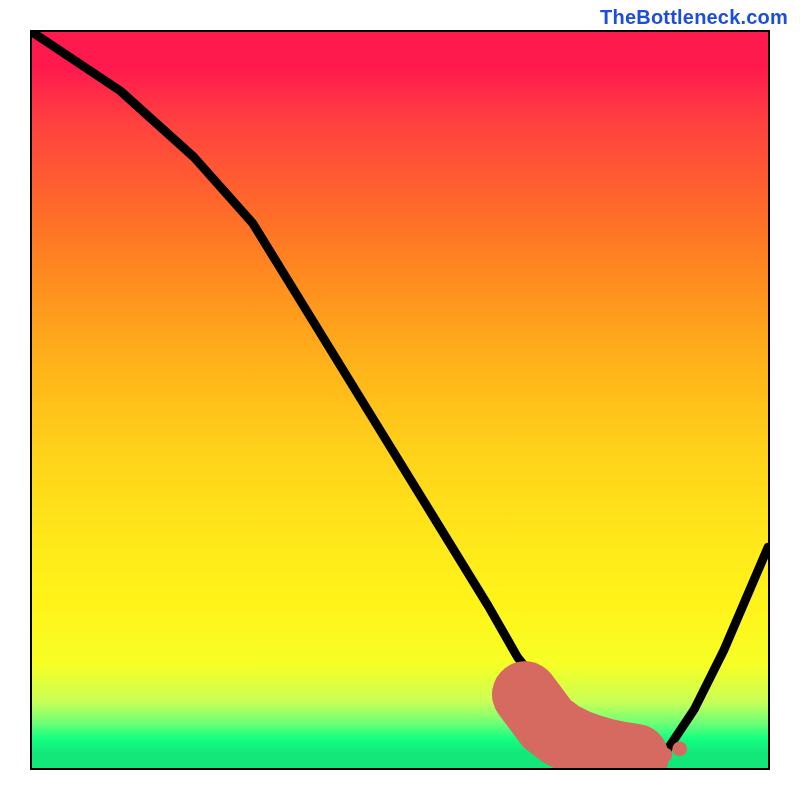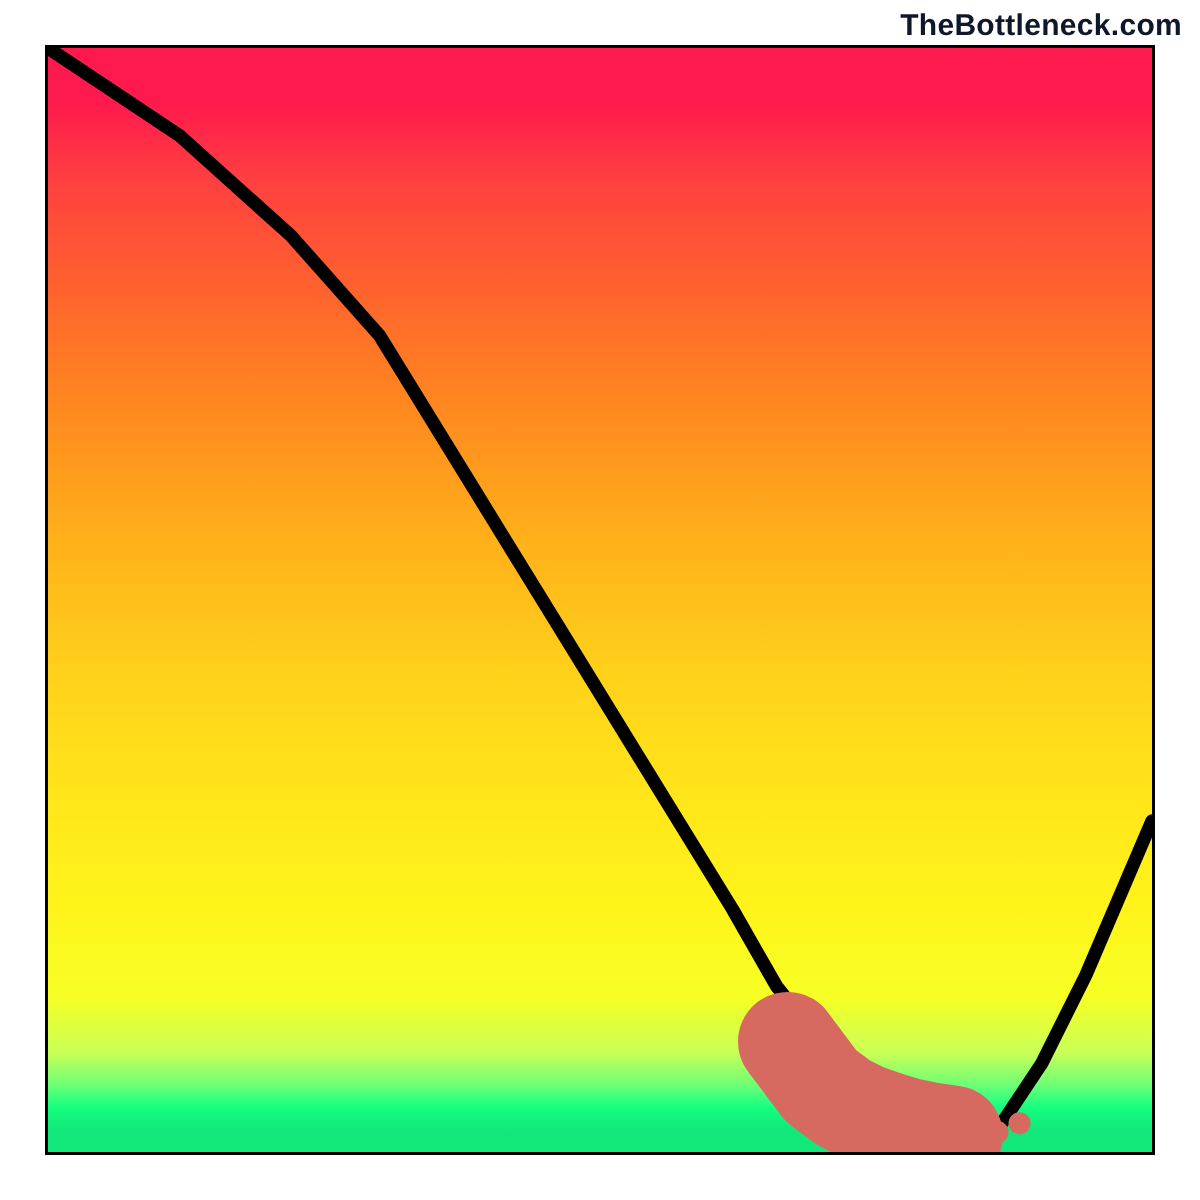--- a/index.html
+++ b/index.html
@@ -15,21 +15,21 @@
     position: relative;
     width: 800px;
     height: 800px;
   }
   .watermark {
     position: absolute;
     top: 6px;
     right: 12px;
     font-size: 20px;
     font-weight: 600;
-    color: #0f172a;
+    color: #1d4ed8;
     letter-spacing: 0.2px;
     pointer-events: none;
   }
   .plot-area {
     position: absolute;
     left: 30px;
     top: 30px;
     width: 740px;
     height: 740px;
     border: 2px solid #000;

